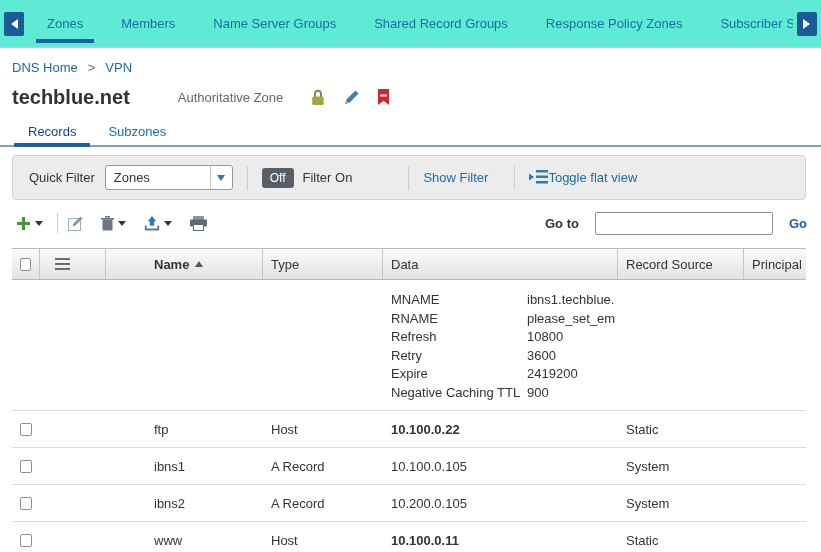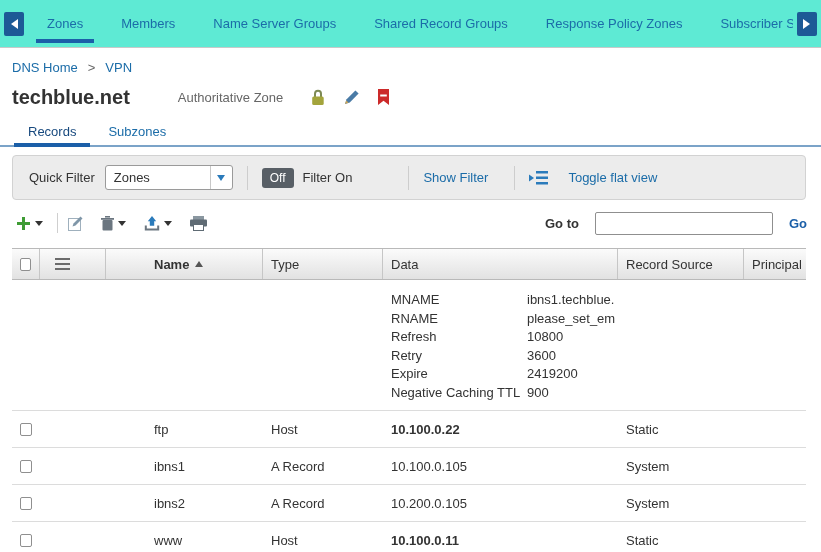--- a/index.html
+++ b/index.html
@@ -40,21 +40,21 @@
   .select { width:128px; height:25px; background:#fff; border:1px solid #9a9a9a; border-radius:3px;
     display:flex; align-items:center; cursor:pointer; }
   .select .val { flex:1; padding-left:8px; }
   .select .chevbox { width:22px; align-self:stretch; border-left:1px solid #c8c8c8;
     display:flex; align-items:center; justify-content:center; }
   .chev-down { width:0; height:0; border:4px solid transparent; border-top:6px solid #2b7bbb; margin-top:5px; }
   .vdiv { width:1px; height:24px; background:#cdcdcd; margin:0 14px; }
   .badge-off { background:#585f66; color:#fff; border-radius:3px; padding:3px 8px; font-size:12px; cursor:pointer; }
   .filter-on { margin-left:9px; }
   .link { color:#1b6ca8; text-decoration:none; cursor:pointer; }
-  .flatview { display:flex; align-items:center; gap:20px; }
+  .flatview { display:flex; align-items:flex-start; gap:0; }
 
   
   .toolbar { height:46px; display:flex; align-items:center; padding:0 14px 0 16px; }
   .tool { display:flex; align-items:center; margin-right:10px; cursor:pointer; }
   .caret { width:0; height:0; border:4px solid transparent; border-top:5px solid #333; margin:5px 0 0 4px; }
   .tdiv { width:1px; height:20px; background:#cfcfcf; margin:0 10px 0 4px; }
   .goto { margin-left:auto; display:flex; align-items:center; gap:16px; }
   .goto-label { font-weight:bold; }
   .goto input { width:178px; height:23px; border:1px solid #8f8f8f; border-radius:2px; padding:0 6px; font:inherit; }
   .go-link { color:#1b5fa8; font-weight:bold; cursor:pointer; }

